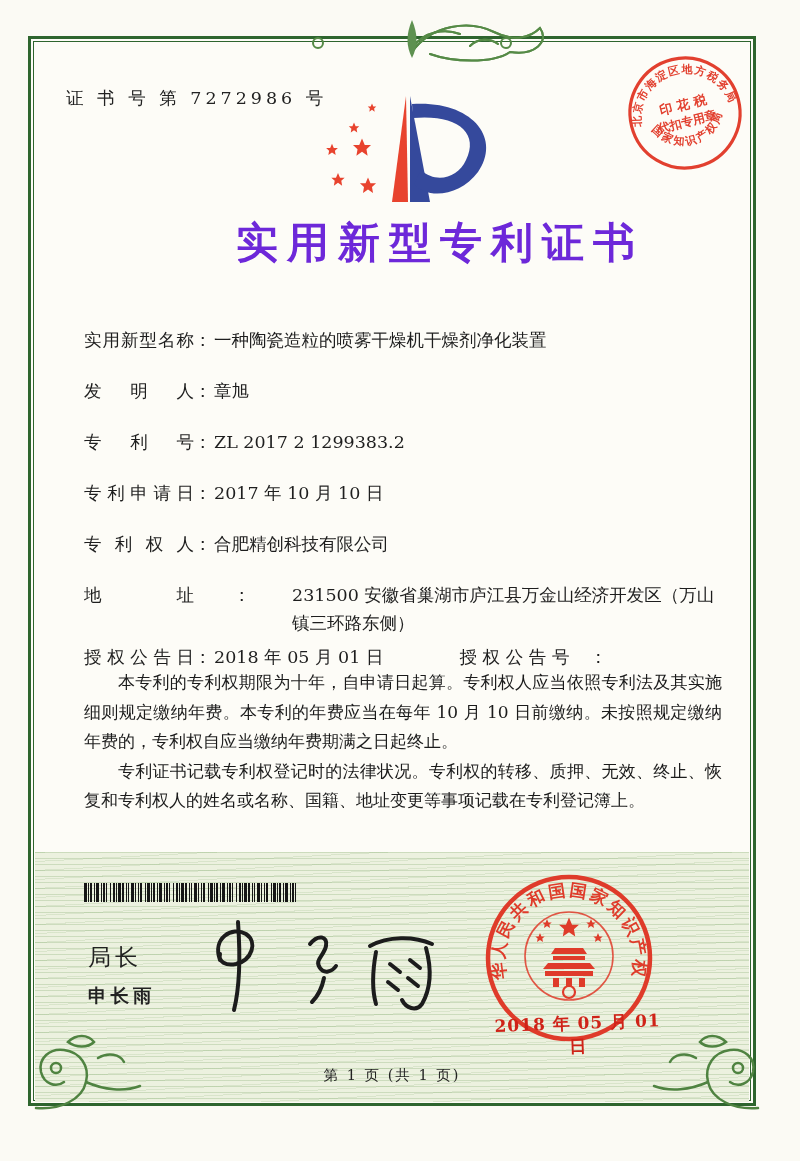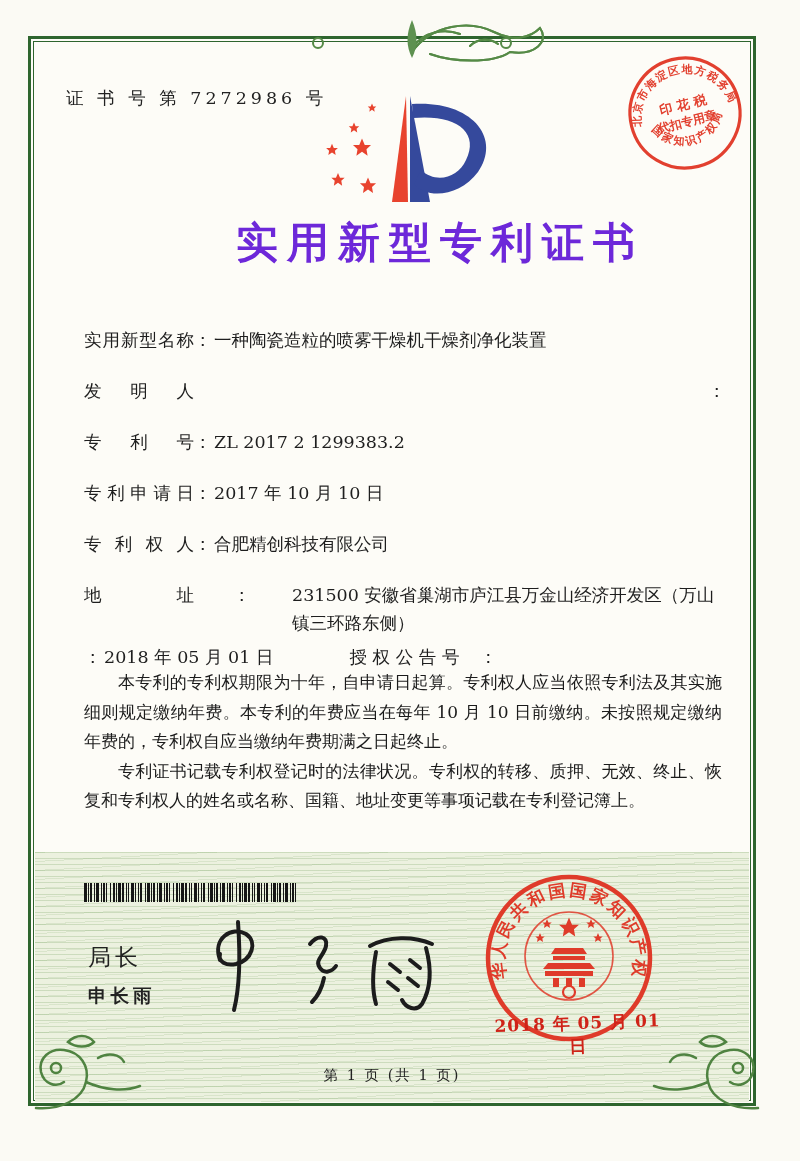--- a/index.html
+++ b/index.html
@@ -154,20 +154,21 @@
 
   <div class="fields">
     <div class="field-row">
       <span class="f-label">实用新型名称</span>
         <span class="f-colon">：</span>
         <span class="f-value">一种陶瓷造粒的喷雾干燥机干燥剂净化装置</span>
     </div>
     <div class="field-row">
       <span class="f-label">发明人</span>
         <span class="f-colon">：</span>
+        <span class="f-value">章旭</span>
     </div>
     <div class="field-row">
       <span class="f-label">专利号</span>
         <span class="f-colon">：</span>
         <span class="f-value">ZL 2017 2 1299383.2</span>
     </div>
     <div class="field-row">
       <span class="f-label">专利申请日</span>
         <span class="f-colon">：</span>
         <span class="f-value">2017 年 10 月 10 日</span>
@@ -177,20 +178,21 @@
         <span class="f-colon">：</span>
         <span class="f-value">合肥精创科技有限公司</span>
     </div>
     <div class="field-row" style="margin-bottom:6px;">
       <span class="f-label">地址</span>
         <span class="f-colon">：</span>
         <span class="f-value addr">231500 安徽省巢湖市庐江县万金山经济开发区（万山镇三环路东侧）</span>
     </div>
     <div class="auth-row">
       <span class="pair">
+        <span class="f-label">授权公告日</span>
           <span class="f-colon">：</span>
           <span>2018 年 05 月 01 日</span>
       </span>
       <span class="pair second">
         <span class="f-label">授权公告号</span>
           <span class="f-colon">：</span>
       </span>
     </div>
   </div>
 

